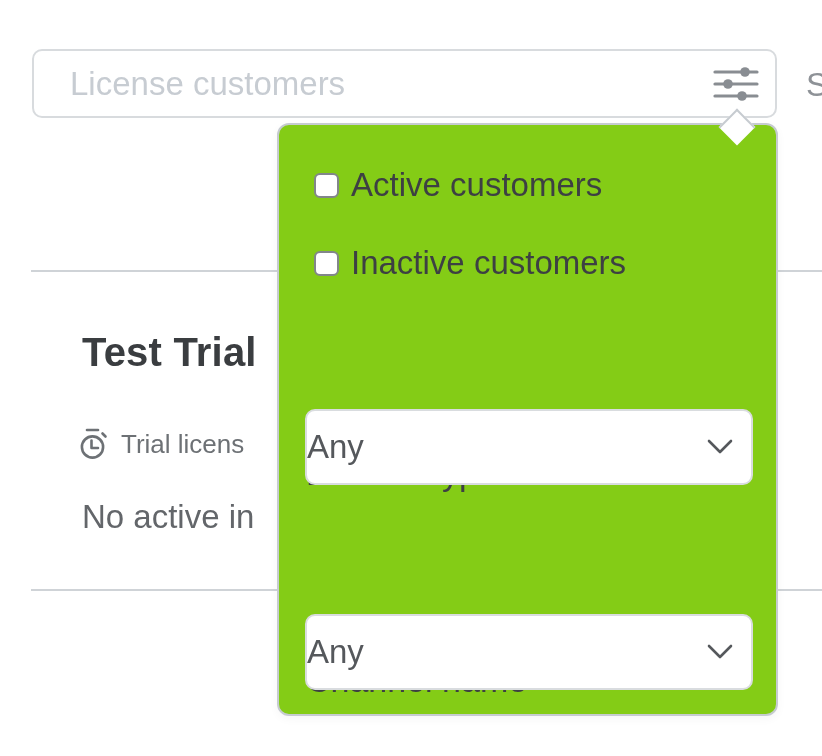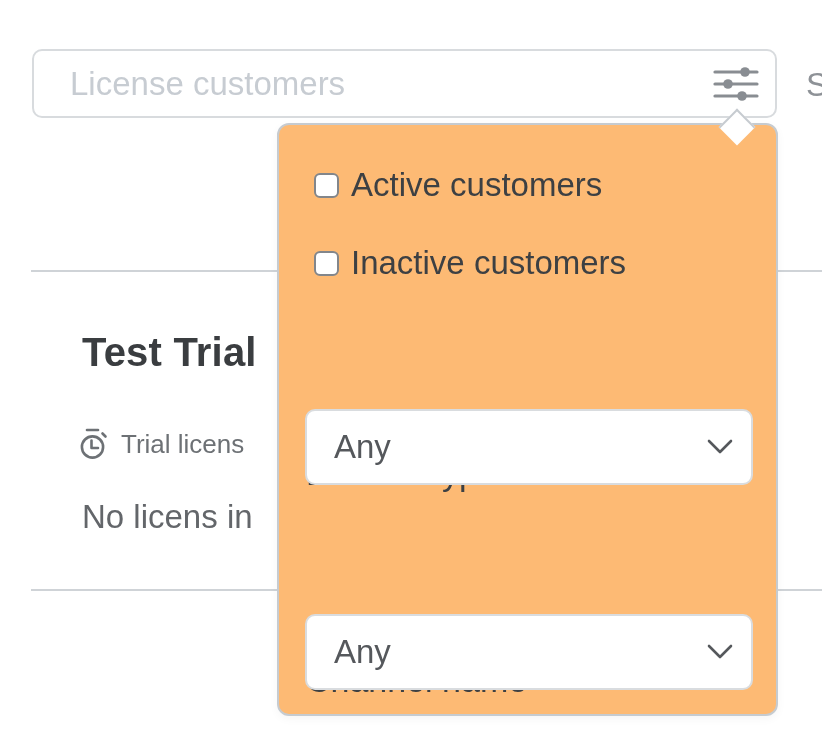--- a/index.html
+++ b/index.html
@@ -110,21 +110,21 @@
     z-index: 2;
   }
 
   
   .filter-panel {
     position: absolute;
     left: 277px;
     top: 123px;
     width: 501px;
     height: 593px;
-    background: #fdba74;
+    background: #84cc16;
     border: 2px solid #c6cbd0;
     border-radius: 12px;
     box-shadow: 0 3px 10px rgba(0,0,0,0.04);
     z-index: 3;
   }
   .panel-caret {
     position: absolute;
     left: 445px;
     top: -11px;
     width: 26px;
@@ -177,21 +177,20 @@
     border: 2px solid #d9dcdf;
     border-radius: 10px;
     background: #ffffff;
     display: flex;
     align-items: center;
     cursor: pointer;
   }
   .select-box-1 { top: 284px; }
   .select-box-2 { top: 489px; }
   .select-value {
-    margin-left: 27px;
     font-size: 33px;
     color: #55585c;
     white-space: nowrap;
   }
   .select-chevron {
     position: absolute;
     right: 18px;
     top: 50%;
     transform: translateY(-50%);
   }
@@ -209,21 +208,21 @@
   <div class="license-row">
     <svg width="31" height="34" viewBox="0 0 31 34">
       <line x1="9" y1="3" x2="20" y2="3" stroke="#6d7175" stroke-width="2.6" stroke-linecap="round"></line>
       <line x1="24.5" y1="6.5" x2="27.5" y2="9.5" stroke="#6d7175" stroke-width="2.6" stroke-linecap="round"></line>
       <circle cx="14.5" cy="20" r="10.6" fill="none" stroke="#6d7175" stroke-width="2.6"></circle>
       <polyline points="13.5,13.5 13.5,21 20,21" fill="none" stroke="#6d7175" stroke-width="2.6" stroke-linecap="round" stroke-linejoin="round"></polyline>
     </svg>
     <span class="txt">Trial licens</span>
   </div>
 
-  <div class="status-text">No licens in</div>
+  <div class="status-text">No active in</div>
 
   <div class="search-box">
     <span class="search-placeholder">License customers</span>
     <span class="sliders-btn">
       <svg width="46" height="36" viewBox="0 0 46 36">
         <line x1="2" y1="6" x2="44" y2="6" stroke="#898d92" stroke-width="3.2" stroke-linecap="round"></line>
         <line x1="2" y1="18" x2="44" y2="18" stroke="#898d92" stroke-width="3.2" stroke-linecap="round"></line>
         <line x1="2" y1="30" x2="44" y2="30" stroke="#898d92" stroke-width="3.2" stroke-linecap="round"></line>
         <circle cx="32" cy="6" r="4.8" fill="#898d92"></circle>
         <circle cx="15" cy="18" r="4.8" fill="#898d92"></circle>

